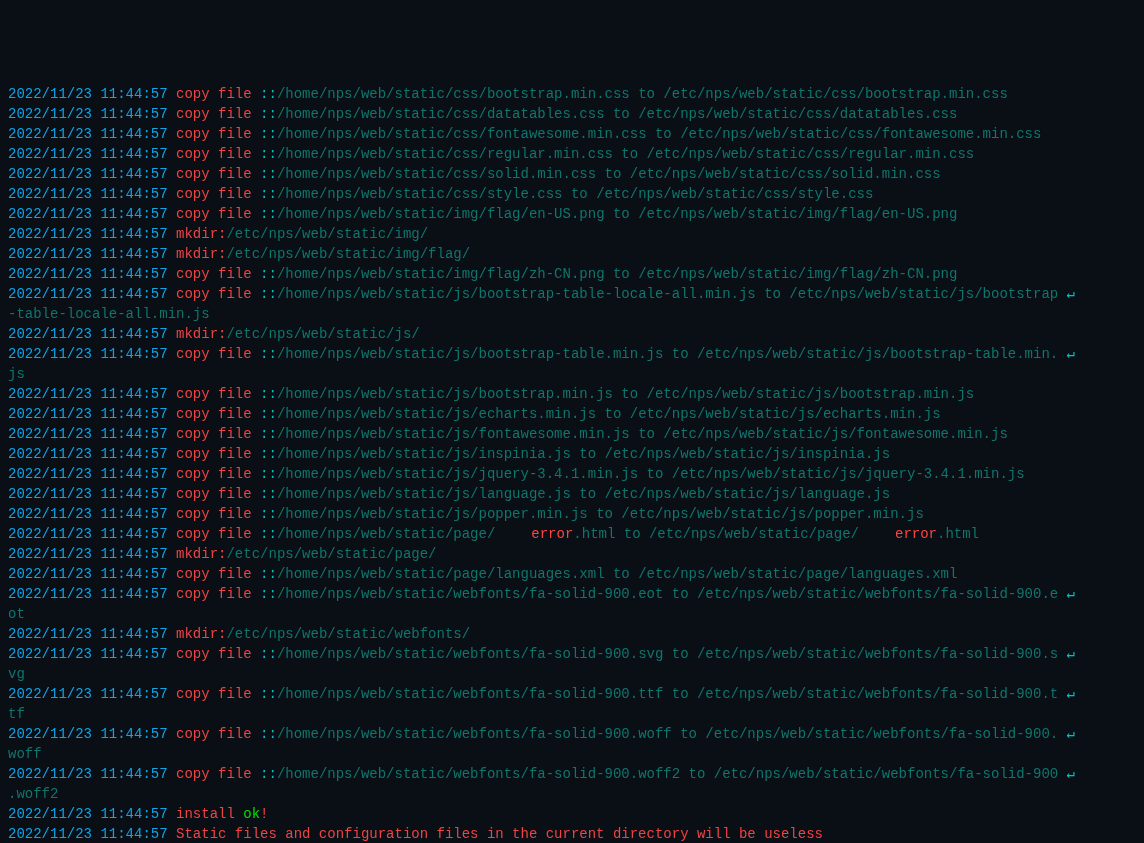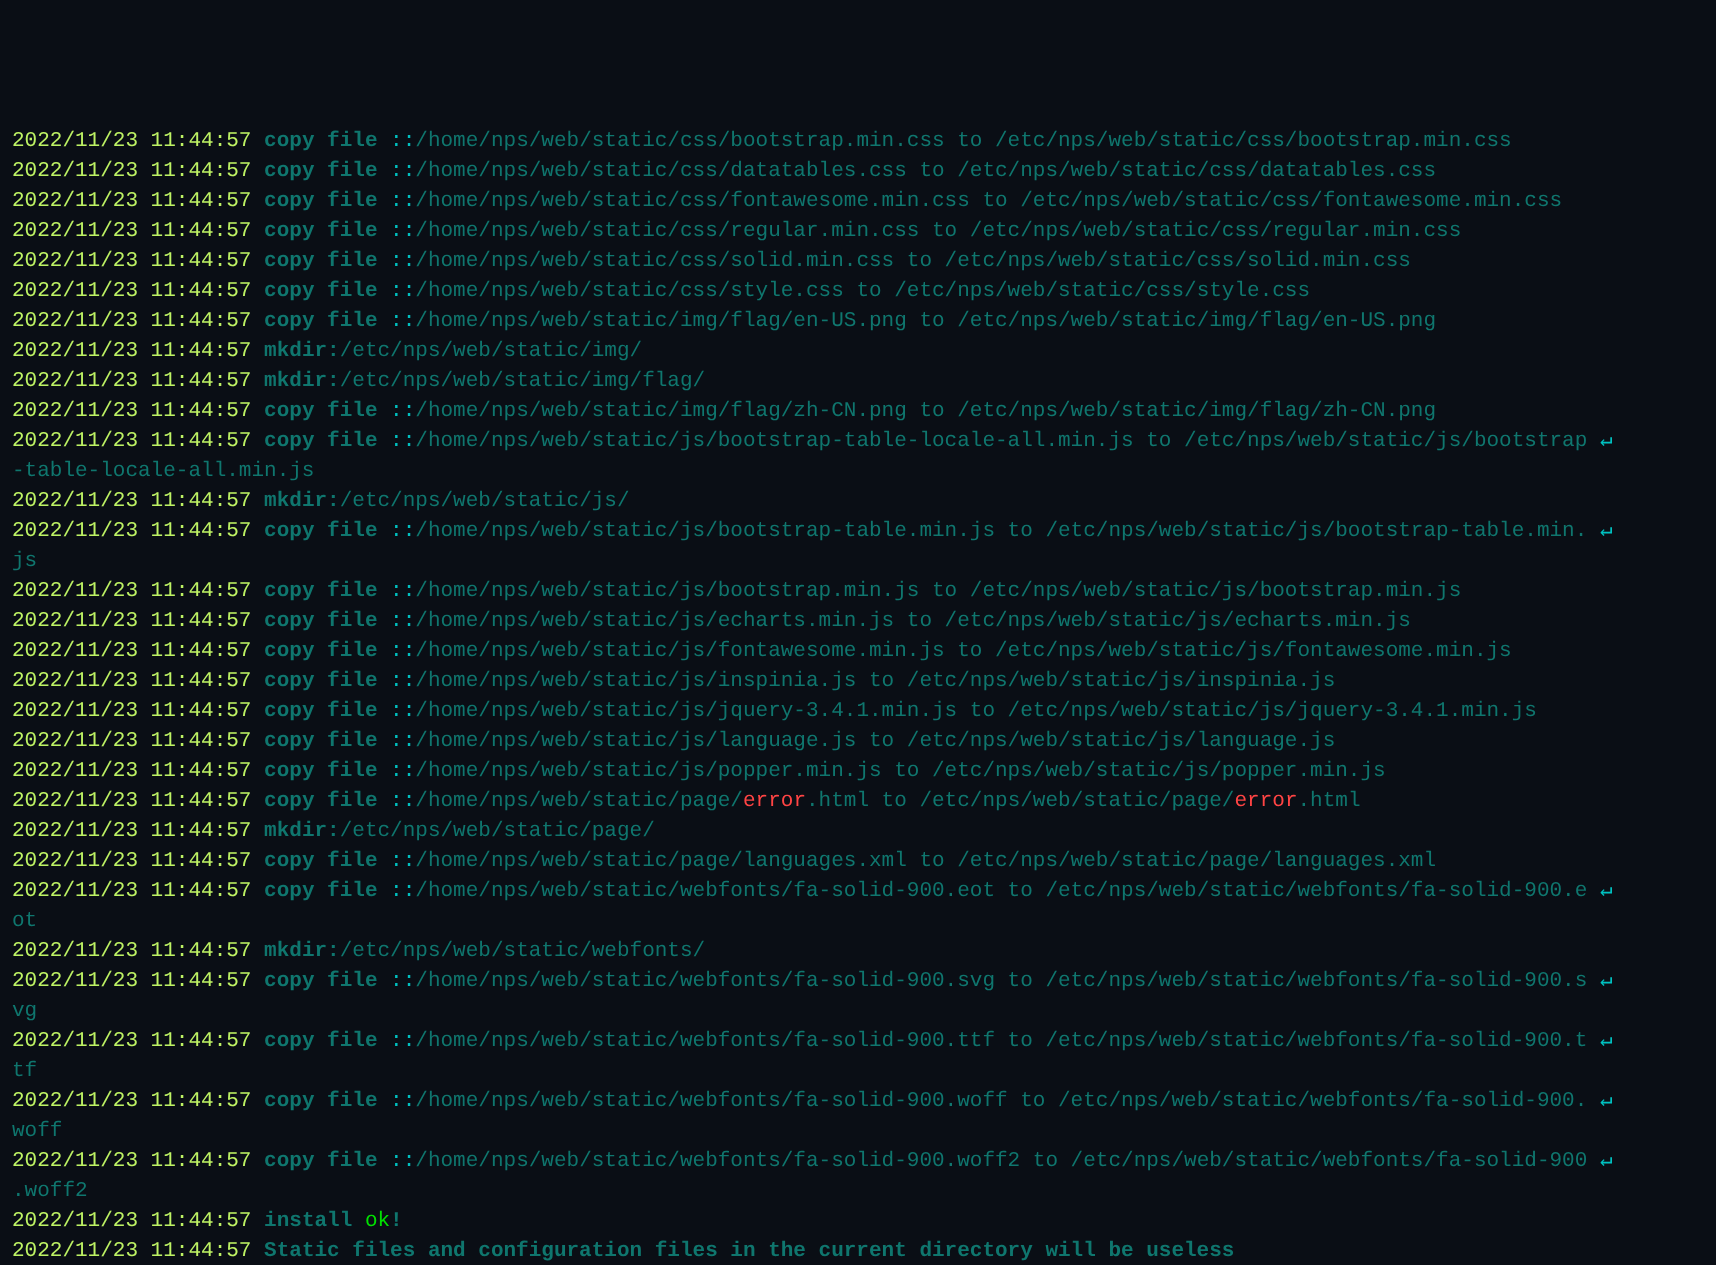--- a/index.html
+++ b/index.html
@@ -6,25 +6,25 @@
     margin: 0;
     padding: 4px 8px;
     background: #0a0e15;
     font-family: "Consolas", "Monaco", "Courier New", monospace;
     font-size: 14px;
     line-height: 20px;
     color: #e0e0e0;
     white-space: pre-wrap;
     word-break: break-all;
   }
-  .ts { color: #bef264; }
-  .white { color: #0f766e; font-weight: bold; }
+  .ts { color: #0ea5e9; }
+  .white { color: #ef4444; }
   .colon { color: #00c0c0; }
   .path { color: #0f766e; }
-  .err { color: #ff4444; }
+  .err { color: #ff4444; margin-left: 36px; }
   .green { color: #00e000; margin-top: 12px; }
   .cont { color: #00c0c0; }
 </style>
 </head>
 <body>
 
 
 
 <div id="terminal"><div><span class="ts">2022/11/23 11:44:57</span> <span class="white">copy file </span><span class="colon">::</span><span class="path">/home/nps/web/static/css/bootstrap.min.css to /etc/nps/web/static/css/bootstrap.min.css</span></div><div><span class="ts">2022/11/23 11:44:57</span> <span class="white">copy file </span><span class="colon">::</span><span class="path">/home/nps/web/static/css/datatables.css to /etc/nps/web/static/css/datatables.css</span></div><div><span class="ts">2022/11/23 11:44:57</span> <span class="white">copy file </span><span class="colon">::</span><span class="path">/home/nps/web/static/css/fontawesome.min.css to /etc/nps/web/static/css/fontawesome.min.css</span></div><div><span class="ts">2022/11/23 11:44:57</span> <span class="white">copy file </span><span class="colon">::</span><span class="path">/home/nps/web/static/css/regular.min.css to /etc/nps/web/static/css/regular.min.css</span></div><div><span class="ts">2022/11/23 11:44:57</span> <span class="white">copy file </span><span class="colon">::</span><span class="path">/home/nps/web/static/css/solid.min.css to /etc/nps/web/static/css/solid.min.css</span></div><div><span class="ts">2022/11/23 11:44:57</span> <span class="white">copy file </span><span class="colon">::</span><span class="path">/home/nps/web/static/css/style.css to /etc/nps/web/static/css/style.css</span></div><div><span class="ts">2022/11/23 11:44:57</span> <span class="white">copy file </span><span class="colon">::</span><span class="path">/home/nps/web/static/img/flag/en-US.png to /etc/nps/web/static/img/flag/en-US.png</span></div><div><span class="ts">2022/11/23 11:44:57</span> <span class="white">mkdir:</span><span class="path">/etc/nps/web/static/img/</span></div><div><span class="ts">2022/11/23 11:44:57</span> <span class="white">mkdir:</span><span class="path">/etc/nps/web/static/img/flag/</span></div><div><span class="ts">2022/11/23 11:44:57</span> <span class="white">copy file </span><span class="colon">::</span><span class="path">/home/nps/web/static/img/flag/zh-CN.png to /etc/nps/web/static/img/flag/zh-CN.png</span></div><div><span class="ts">2022/11/23 11:44:57</span> <span class="white">copy file </span><span class="colon">::</span><span class="path">/home/nps/web/static/js/bootstrap-table-locale-all.min.js to /etc/nps/web/static/js/bootstrap </span><span class="cont">↵</span></div><div><span class="path">-table-locale-all.min.js</span></div><div><span class="ts">2022/11/23 11:44:57</span> <span class="white">mkdir:</span><span class="path">/etc/nps/web/static/js/</span></div><div><span class="ts">2022/11/23 11:44:57</span> <span class="white">copy file </span><span class="colon">::</span><span class="path">/home/nps/web/static/js/bootstrap-table.min.js to /etc/nps/web/static/js/bootstrap-table.min. </span><span class="cont">↵</span></div><div><span class="path">js</span></div><div><span class="ts">2022/11/23 11:44:57</span> <span class="white">copy file </span><span class="colon">::</span><span class="path">/home/nps/web/static/js/bootstrap.min.js to /etc/nps/web/static/js/bootstrap.min.js</span></div><div><span class="ts">2022/11/23 11:44:57</span> <span class="white">copy file </span><span class="colon">::</span><span class="path">/home/nps/web/static/js/echarts.min.js to /etc/nps/web/static/js/echarts.min.js</span></div><div><span class="ts">2022/11/23 11:44:57</span> <span class="white">copy file </span><span class="colon">::</span><span class="path">/home/nps/web/static/js/fontawesome.min.js to /etc/nps/web/static/js/fontawesome.min.js</span></div><div><span class="ts">2022/11/23 11:44:57</span> <span class="white">copy file </span><span class="colon">::</span><span class="path">/home/nps/web/static/js/inspinia.js to /etc/nps/web/static/js/inspinia.js</span></div><div><span class="ts">2022/11/23 11:44:57</span> <span class="white">copy file </span><span class="colon">::</span><span class="path">/home/nps/web/static/js/jquery-3.4.1.min.js to /etc/nps/web/static/js/jquery-3.4.1.min.js</span></div><div><span class="ts">2022/11/23 11:44:57</span> <span class="white">copy file </span><span class="colon">::</span><span class="path">/home/nps/web/static/js/language.js to /etc/nps/web/static/js/language.js</span></div><div><span class="ts">2022/11/23 11:44:57</span> <span class="white">copy file </span><span class="colon">::</span><span class="path">/home/nps/web/static/js/popper.min.js to /etc/nps/web/static/js/popper.min.js</span></div><div><span class="ts">2022/11/23 11:44:57</span> <span class="white">copy file </span><span class="colon">::</span><span class="path">/home/nps/web/static/page/</span><span class="err">error</span><span class="path">.html to /etc/nps/web/static/page/</span><span class="err">error</span><span class="path">.html</span></div><div><span class="ts">2022/11/23 11:44:57</span> <span class="white">mkdir:</span><span class="path">/etc/nps/web/static/page/</span></div><div><span class="ts">2022/11/23 11:44:57</span> <span class="white">copy file </span><span class="colon">::</span><span class="path">/home/nps/web/static/page/languages.xml to /etc/nps/web/static/page/languages.xml</span></div><div><span class="ts">2022/11/23 11:44:57</span> <span class="white">copy file </span><span class="colon">::</span><span class="path">/home/nps/web/static/webfonts/fa-solid-900.eot to /etc/nps/web/static/webfonts/fa-solid-900.e </span><span class="cont">↵</span></div><div><span class="path">ot</span></div><div><span class="ts">2022/11/23 11:44:57</span> <span class="white">mkdir:</span><span class="path">/etc/nps/web/static/webfonts/</span></div><div><span class="ts">2022/11/23 11:44:57</span> <span class="white">copy file </span><span class="colon">::</span><span class="path">/home/nps/web/static/webfonts/fa-solid-900.svg to /etc/nps/web/static/webfonts/fa-solid-900.s </span><span class="cont">↵</span></div><div><span class="path">vg</span></div><div><span class="ts">2022/11/23 11:44:57</span> <span class="white">copy file </span><span class="colon">::</span><span class="path">/home/nps/web/static/webfonts/fa-solid-900.ttf to /etc/nps/web/static/webfonts/fa-solid-900.t </span><span class="cont">↵</span></div><div><span class="path">tf</span></div><div><span class="ts">2022/11/23 11:44:57</span> <span class="white">copy file </span><span class="colon">::</span><span class="path">/home/nps/web/static/webfonts/fa-solid-900.woff to /etc/nps/web/static/webfonts/fa-solid-900. </span><span class="cont">↵</span></div><div><span class="path">woff</span></div><div><span class="ts">2022/11/23 11:44:57</span> <span class="white">copy file </span><span class="colon">::</span><span class="path">/home/nps/web/static/webfonts/fa-solid-900.woff2 to /etc/nps/web/static/webfonts/fa-solid-900 </span><span class="cont">↵</span></div><div><span class="path">.woff2</span></div><div><span class="ts">2022/11/23 11:44:57</span> <span class="white">install </span><span class="green">ok</span><span class="white">!</span></div><div><span class="ts">2022/11/23 11:44:57</span> <span class="white">Static files and configuration files in the current directory will be useless</span></div></div>
 

